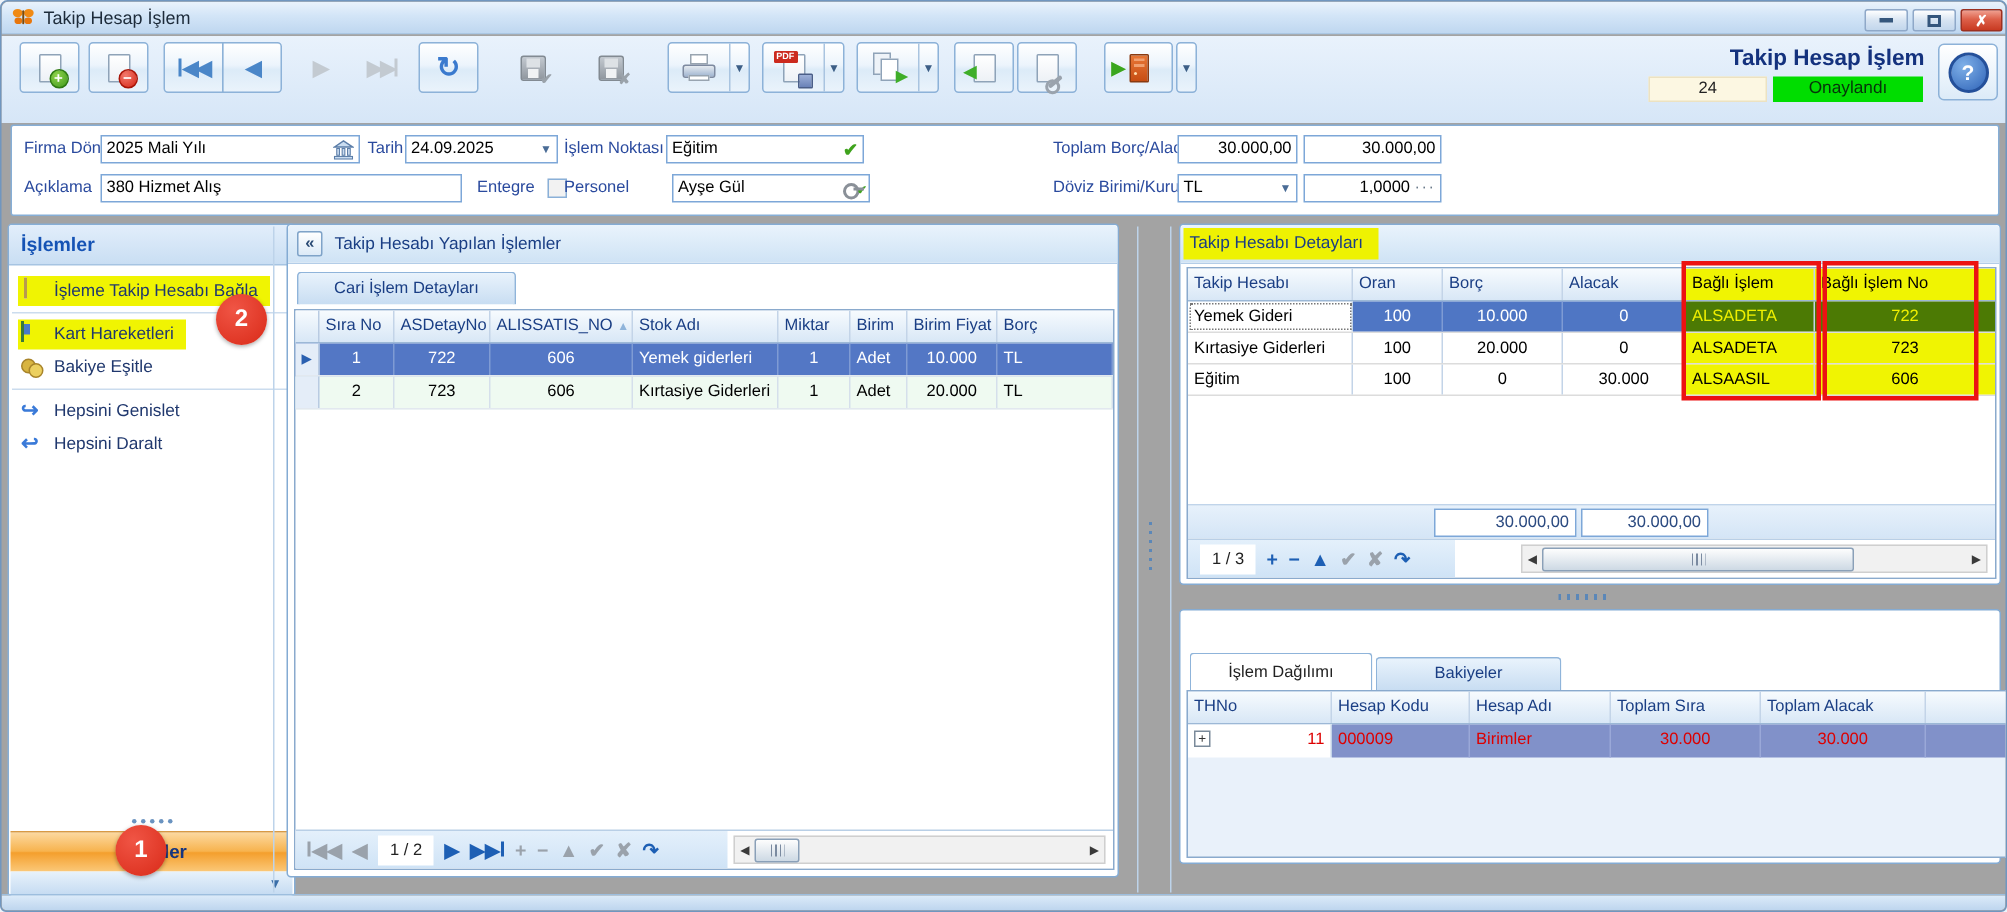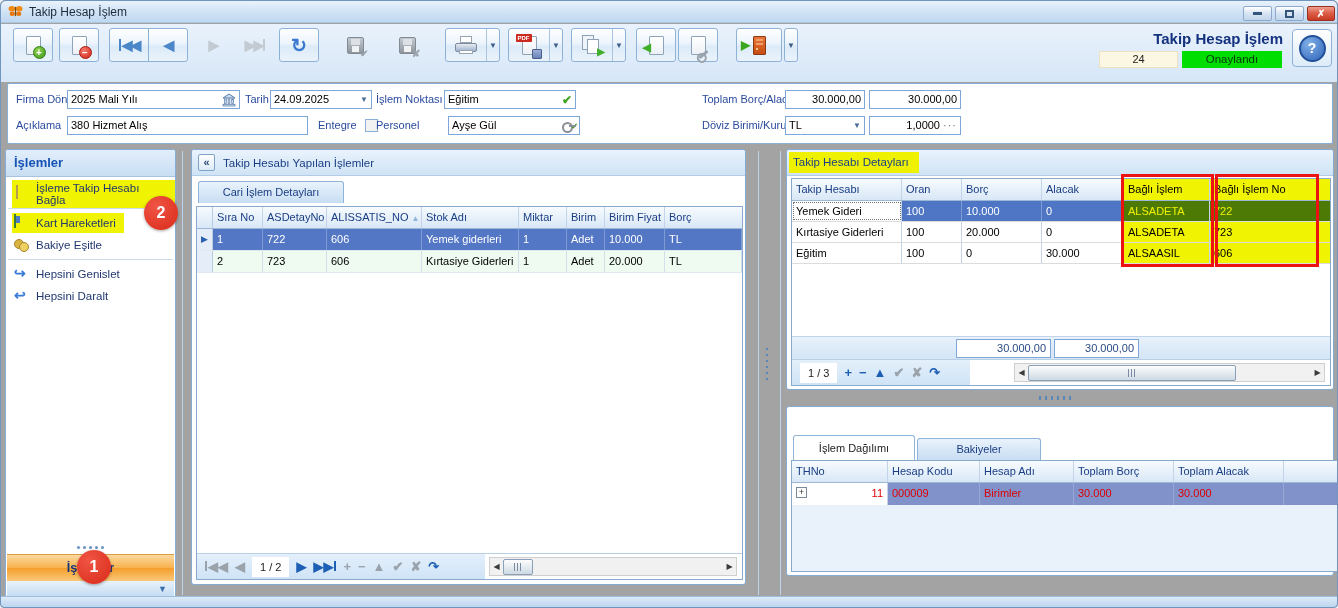--- a/index.html
+++ b/index.html
@@ -115,21 +115,21 @@
      color:#1a3e84;background:linear-gradient(#e9f3fc,#c8ddf2);margin-right:2px;font-size:11px;
      height:22px;line-height:21px}
   .tab.active{background:#fff;color:#222;height:25px;line-height:24px}
 
   .grid-box{position:absolute;border:1px solid #8aaacd;background:#fff;overflow:hidden}
   .g-head{display:flex;height:22px;background:linear-gradient(#f7fbfe,#d8e7f6);border-bottom:1px solid #9cb8d6;
      color:#1a3e84}
   .gc{padding:0 4px;line-height:21px;font-size:11px;white-space:nowrap;overflow:hidden;
      border-right:1px solid #c3d4e8;flex-shrink:0}
   .gc.fill{flex:1 1 auto;border-right:none}
-  .gc.num{text-align:left}
+  .gc.num{text-align:center}
   .g-row{display:flex;height:22px;border-bottom:1px solid #e2e8ef}
   .g-row .gc{line-height:21px;border-right:1px solid #d5dfeb;color:#000}
   .g-row.sel{background:#5377c5;color:#fff}
   .g-row.sel .gc{color:#fff;border-right:1px solid #7f9bd4}
   .g-row.alt{background:#effaf1}
   .ind{width:16px;background:#e4edf8;border-right:1px solid #b9cbe2;color:#2a60b0;
      text-align:center;line-height:20px;font-size:9px;flex-shrink:0}
   .sort-arrow{color:#8fb4da;font-size:8px;margin-left:3px}
 
   .gnav{position:absolute;left:0;right:0;bottom:0;height:26px;border-top:1px solid #b9cfe6;background:#fff}
@@ -139,21 +139,21 @@
   .nico{font-size:13px;font-weight:bold;line-height:13px}
   .nico.blue{color:#1d5fb4}.nico.gray{color:#9aa2ab}
   .hscroll{position:absolute;top:3px;bottom:3px;background:#f1f1f1;border:1px solid #cfcfcf;
      display:flex;align-items:center}
   .sarr{width:13px;text-align:center;color:#3a3a3a;font-size:8px;flex-shrink:0}
   .thumb{height:16px;border:1px solid #8aa0b8;border-radius:2px;flex-shrink:0;
      background:linear-gradient(#fdfdfd,#cdd9e4);display:flex;align-items:center;justify-content:center}
   .grip{width:9px;height:8px;background:repeating-linear-gradient(90deg,#7a8aa0 0 1px,transparent 1px 3px)}
 
   
-  .sidebar{position:absolute;left:4px;top:148px;width:171px;height:449px;background:#fff;
+  .sidebar{position:absolute;left:4px;top:148px;width:192px;height:449px;background:#fff;
      border:1px solid #86aed6;border-radius:3px;overflow:hidden}
   .sb-header{height:27px;background:linear-gradient(#e2eefb,#c9def3);border-bottom:1px solid #a6c4e2;
      color:#1553b5;font-weight:bold;font-size:13px;line-height:26px;padding-left:8px}
   .sb-item{height:22px;display:flex;align-items:center;padding-left:6px;color:#20386e;font-size:11.5px}
   .hl-wrap{display:inline-flex;align-items:center;gap:6px;padding:2px 8px 2px 2px}
   .hl-wrap.hl{background:#f0f402}
   .sb-sep{height:1px;background:#cbdcee;margin:3px 2px}
   .sb-dots{position:absolute;left:0;right:0;top:396px;height:6px;display:flex;justify-content:center;gap:3px}
   .dot{width:3px;height:3px;background:#6a93c0;border-radius:50%}
   .sb-actionbtn{position:absolute;left:1px;right:1px;top:404px;height:27px;border-top:1px solid #d89a45;
@@ -581,21 +581,21 @@
   <div class="panel" style="left:785px;top:405px;width:548px;height:170px">
     <div class="tabs" style="left:6px;top:28px">
       <div class="tab active" style="width:122px">İşlem Dağılımı</div>
       <div class="tab" style="width:124px">Bakiyeler</div>
     </div>
     <div class="grid-box dist-gridbg" style="left:4px;top:53px;width:616px;height:112px">
       <div class="g-head">
         <span class="gc" style="width:96px">THNo</span>
         <span class="gc" style="width:92px">Hesap Kodu</span>
         <span class="gc" style="width:94px">Hesap Adı</span>
-        <span class="gc" style="width:100px">Toplam Borç</span>
+        <span class="gc" style="width:100px">Toplam Sıra</span>
         <span class="gc" style="width:110px">Toplam Alacak</span>
         <span class="gc fill"></span>
       </div>
       <div class="t-row">
         <span class="gc" style="width:96px;background:#fff;display:flex;justify-content:space-between">
           <span class="expander">+</span>
           <span class="red-t">11</span>
           </span>
         <span class="gc cell-dist" style="width:92px">000009</span>
         <span class="gc cell-dist" style="width:94px">Birimler</span>

